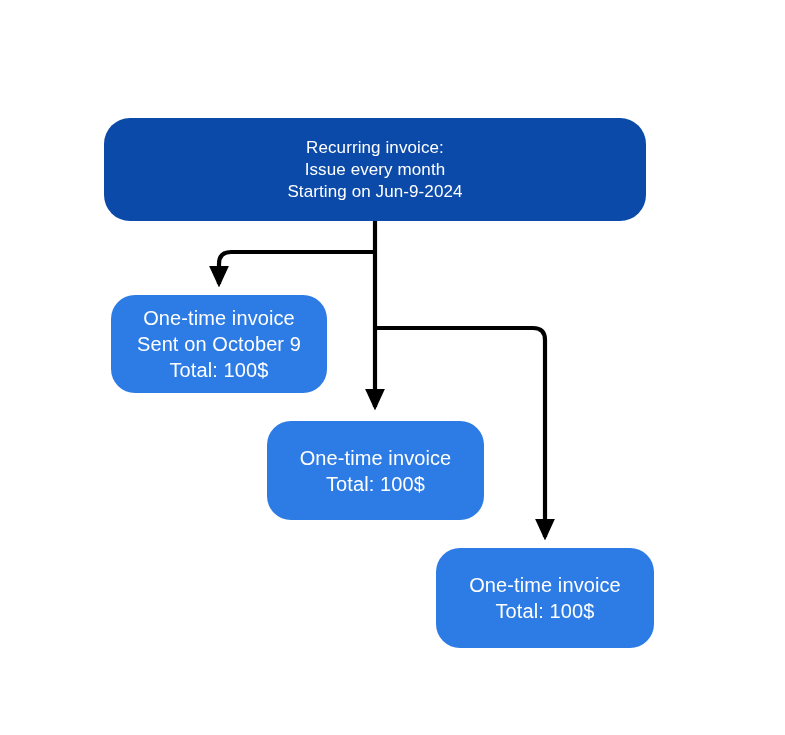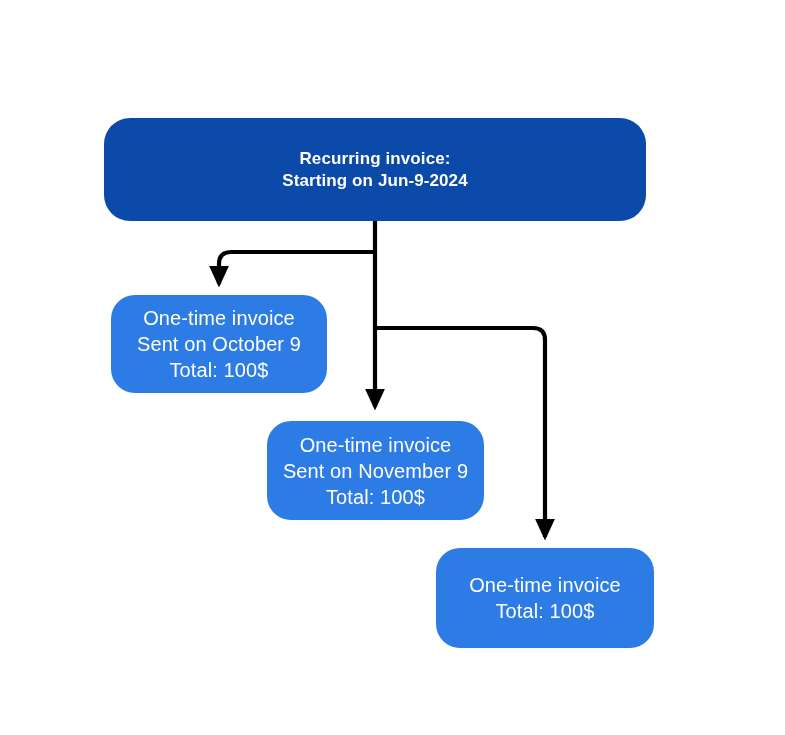--- a/index.html
+++ b/index.html
@@ -45,21 +45,20 @@
   }
   .node-root {
     left: 104px;
     top: 118px;
     width: 542px;
     height: 103px;
     background: #0B4AA8;
     font-size: 17px;
     line-height: 22px;
     border-radius: 26px;
-    font-weight: bold;
   }
   .node-child {
     background: #2D7BE4;
     font-size: 20px;
     line-height: 26px;
     border-radius: 24px;
   }
   .node-oct {
     left: 111px;
     top: 295px;
@@ -93,32 +92,32 @@
 
     <path d="M 375 221 L 375 407" fill="none" stroke="#000000" stroke-width="4.2" stroke-linecap="butt" marker-end="url(#arrowhead)"></path>
 
     <path d="M 375 252 L 231 252 Q 219 252 219 264 L 219 284" fill="none" stroke="#000000" stroke-width="4.2" stroke-linecap="butt" marker-end="url(#arrowhead)"></path>
 
     <path d="M 375 328 L 533 328 Q 545 328 545 340 L 545 537" fill="none" stroke="#000000" stroke-width="4.2" stroke-linecap="butt" marker-end="url(#arrowhead)"></path>
   </svg>
 
   <div class="node node-root">
     <span class="line">Recurring invoice:</span>
+    <span class="line">Issue every month</span>
     <span class="line">Starting on Jun-9-2024</span>
   </div>
 
   <div class="node node-child node-oct">
     <span class="line">One-time invoice</span>
     <span class="line">Sent on October 9</span>
     <span class="line">Total: 100$</span>
   </div>
 
   <div class="node node-child node-nov">
     <span class="line">One-time invoice</span>
-    <span class="line">Sent on November 9</span>
     <span class="line">Total: 100$</span>
   </div>
 
   <div class="node node-child node-dec">
     <span class="line">One-time invoice</span>
     <span class="line">Total: 100$</span>
   </div>
 
 </div>
 

